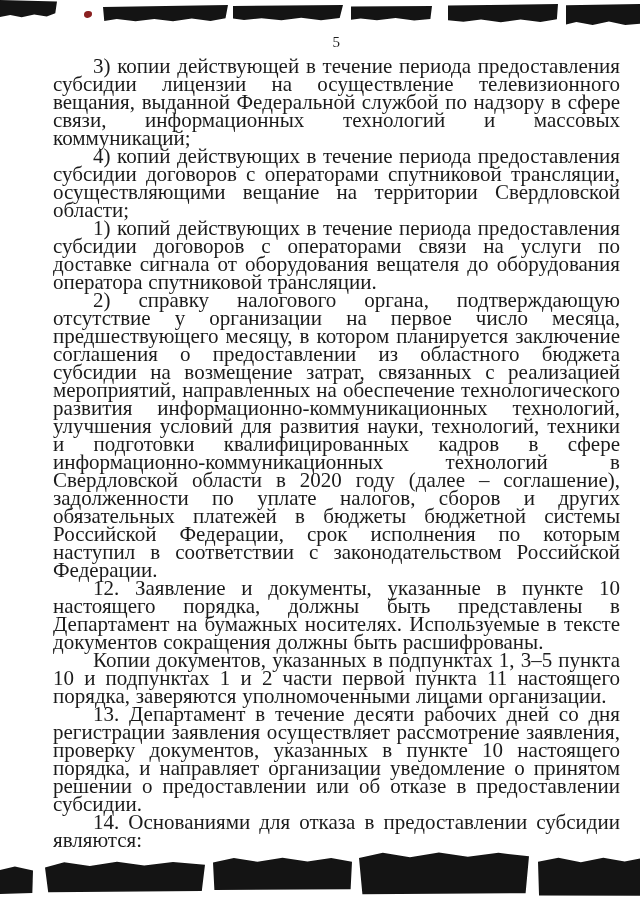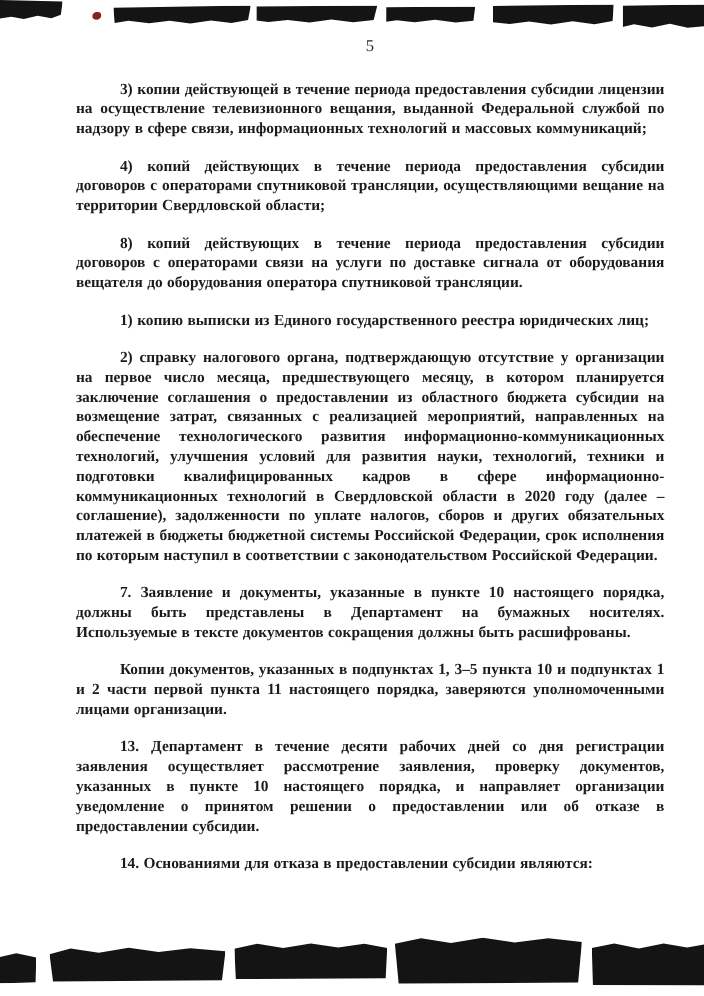--- a/index.html
+++ b/index.html
@@ -26,28 +26,27 @@
     letter-spacing: 0.5px;
     color: #1f1f1f;
   }
   .text-block {
     position: absolute;
     left: 53px;
     top: 57px;
     width: 567px;
   }
   .text-block p {
-    margin: 16px;
-    font-size: 14px;
+    margin: 0;
+    font-size: 21px;
     line-height: 18px;
     text-align: justify;
     text-justify: inter-word;
     text-indent: 40px;
     word-spacing: 0.5px;
-    font-weight: bold;
   }
   
   .artifact {
     position: absolute;
     background: #141414;
   }
   .t1 { left:0;   top:7;  width:57px;  height:18px; clip-path: polygon(0 0, 100% 8%, 97% 74%, 82% 92%, 60% 80%, 38% 96%, 18% 84%, 0 94%); }
   .t2 { left:103px; top:5px; width:125px; height:17px; clip-path: polygon(0 12%, 100% 0, 98% 78%, 86% 94%, 71% 80%, 56% 96%, 41% 82%, 26% 95%, 11% 82%, 1% 94%); }
   .t3 { left:233px; top:5px; width:110px; height:16px; clip-path: polygon(0 6%, 100% 0, 97% 82%, 80% 95%, 62% 80%, 44% 96%, 26% 83%, 10% 94%, 0 85%); }
   .t4 { left:351px; top:6px; width:81px;  height:15px; clip-path: polygon(0 4%, 100% 0, 98% 86%, 78% 96%, 55% 80%, 32% 95%, 12% 83%, 0 92%); }
@@ -76,24 +75,23 @@
   <div class="artifact t3"></div>
   <div class="artifact t4"></div>
   <div class="artifact t5"></div>
   <div class="artifact t6"></div>
 
   <div class="page-number">5</div>
 
   <div class="text-block">
     <p>3) копии действующей в течение периода предоставления субсидии лицензии на осуществление телевизионного вещания, выданной Федеральной службой по надзору в сфере связи, информационных технологий и массовых коммуникаций;</p>
     <p>4) копий действующих в течение периода предоставления субсидии договоров с операторами спутниковой трансляции, осуществляющими вещание на территории Свердловской области;</p>
-    <p>8) копий действующих в течение периода предоставления субсидии договоров с операторами связи на услуги по доставке сигнала от оборудования вещателя до оборудования оператора спутниковой трансляции.</p>
-    <p>1) копию выписки из Единого государственного реестра юридических лиц;</p>
+    <p>1) копий действующих в течение периода предоставления субсидии договоров с операторами связи на услуги по доставке сигнала от оборудования вещателя до оборудования оператора спутниковой трансляции.</p>
     <p>2) справку налогового органа, подтверждающую отсутствие у организации на первое число месяца, предшествующего месяцу, в котором планируется заключение соглашения о предоставлении из областного бюджета субсидии на возмещение затрат, связанных с реализацией мероприятий, направленных на обеспечение технологического развития информационно-коммуникационных технологий, улучшения условий для развития науки, технологий, техники и подготовки квалифицированных кадров в сфере информационно-коммуникационных технологий в Свердловской области в 2020 году (далее – соглашение), задолженности по уплате налогов, сборов и других обязательных платежей в бюджеты бюджетной системы Российской Федерации, срок исполнения по которым наступил в соответствии с законодательством Российской Федерации.</p>
-    <p>7. Заявление и документы, указанные в пункте 10 настоящего порядка, должны быть представлены в Департамент на бумажных носителях. Используемые в тексте документов сокращения должны быть расшифрованы.</p>
+    <p>12. Заявление и документы, указанные в пункте 10 настоящего порядка, должны быть представлены в Департамент на бумажных носителях. Используемые в тексте документов сокращения должны быть расшифрованы.</p>
     <p>Копии документов, указанных в подпунктах 1, 3–5 пункта 10 и подпунктах 1 и 2 части первой пункта 11 настоящего порядка, заверяются уполномоченными лицами организации.</p>
     <p>13. Департамент в течение десяти рабочих дней со дня регистрации заявления осуществляет рассмотрение заявления, проверку документов, указанных в пункте 10 настоящего порядка, и направляет организации уведомление о принятом решении о предоставлении или об отказе в предоставлении субсидии.</p>
     <p>14. Основаниями для отказа в предоставлении субсидии являются:</p>
   </div>
 
   <div class="artifact b1"></div>
   <div class="artifact b2"></div>
   <div class="artifact b3"></div>
   <div class="artifact b4"></div>
   <div class="artifact b5"></div>

